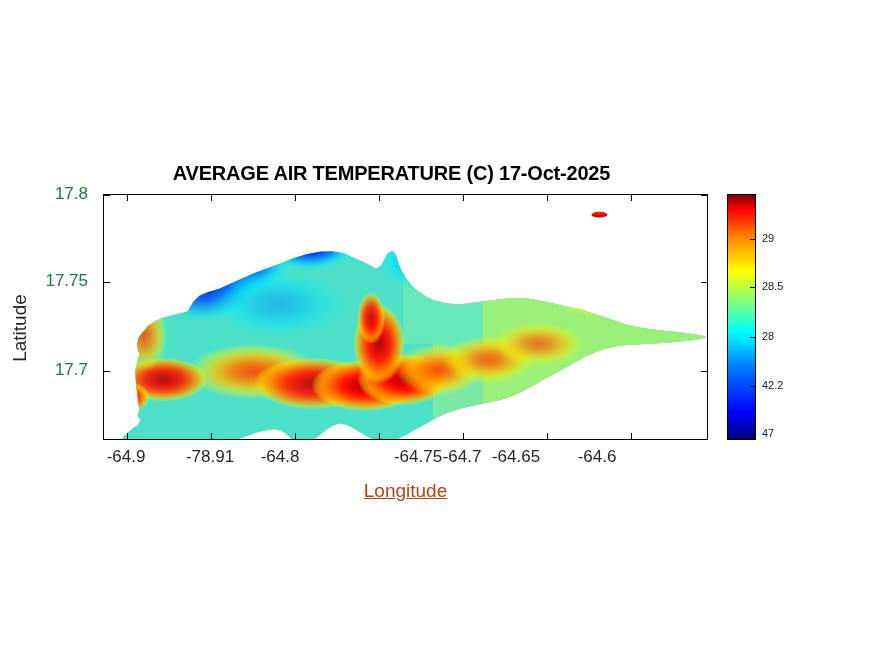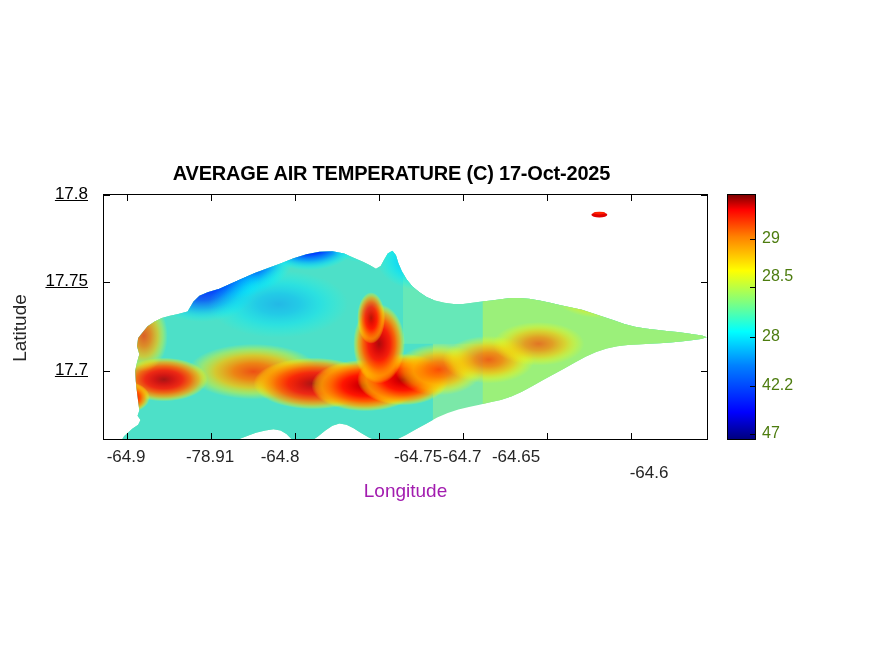--- a/index.html
+++ b/index.html
@@ -82,37 +82,37 @@
     font-size: 17px;
     color: #262626;
     text-align: center;
     white-space: nowrap;
     transform: translateX(-50%);
     top: 447px;
   }
   .yticklabel {
     position: absolute;
     font-size: 17px;
-    color: #000000;
+    color: #15803d;
     text-align: center;
     white-space: nowrap;
     transform: translateY(-50%);
     right: 787px;
-    text-decoration: underline;
   }
 
   
   #xlabel {
     position: absolute;
     left: 103px;
     top: 480px;
     width: 605px;
     text-align: center;
     font-size: 19px;
-    color: #a21caf;
+    color: #c2410c;
+    text-decoration: underline;
   }
   #ylabel {
     position: absolute;
     left: 0px;
     top: 317px;
     width: 200px;
     text-align: center;
     font-size: 19px;
     color: #262626;
     transform: rotate(-90deg);
@@ -145,22 +145,22 @@
   .cb-tick {
     position: absolute;
     right: 0;
     width: 5px;
     height: 1px;
     background: #000000;
   }
   .cbticklabel {
     position: absolute;
     left: 762px;
-    font-size: 16px;
-    color: #4d7c0f;
+    font-size: 11px;
+    color: #0f172a;
     white-space: nowrap;
     transform: translateY(-50%);
   }
 </style>
 </head>
 <body>
 
 <div id="figure">
 
   <div id="chart-title">AVERAGE AIR TEMPERATURE (C) 17-Oct-2025</div>
@@ -317,36 +317,36 @@
     <div class="tick-y right" style="top:87px;"></div>
     <div class="tick-y right" style="top:176px;"></div>
   </div>
 
   <div class="xticklabel" style="left:126px;">-64.9</div>
   <div class="xticklabel" style="left:210px;">-78.91</div>
   <div class="xticklabel" style="left:280px;">-64.8</div>
   <div class="xticklabel" style="left:378px;margin-left:40px;">-64.75</div>
   <div class="xticklabel" style="left:462px;">-64.7</div>
   <div class="xticklabel" style="left:516px;">-64.65</div>
-  <div class="xticklabel" style="left:649px;margin-top:16px;">-64.6</div>
+  <div class="xticklabel" style="left:597px;">-64.6</div>
 
   <div class="yticklabel" style="top:194px;">17.8</div>
   <div class="yticklabel" style="top:281px;">17.75</div>
   <div class="yticklabel" style="top:370px;">17.7</div>
 
   <div id="xlabel">Longitude</div>
   <div id="ylabel">Latitude</div>
 
   <div id="colorbar">
     <div class="cb-tick" style="top:44px;"></div>
     <div class="cb-tick" style="top:92px;"></div>
     <div class="cb-tick" style="top:142px;"></div>
     <div class="cb-tick" style="top:191px;"></div>
     <div class="cb-tick" style="top:239px;"></div>
   </div>
 
   <div class="cbticklabel" style="top:238px;">29</div>
-  <div class="cbticklabel" style="top:276px;text-align:center;">28.5</div>
+  <div class="cbticklabel" style="top:286px;text-align:center;">28.5</div>
   <div class="cbticklabel" style="top:336px;">28</div>
   <div class="cbticklabel" style="top:385px;">42.2</div>
   <div class="cbticklabel" style="top:433px;">47</div>
 
 </div>
 
 </body></html>

